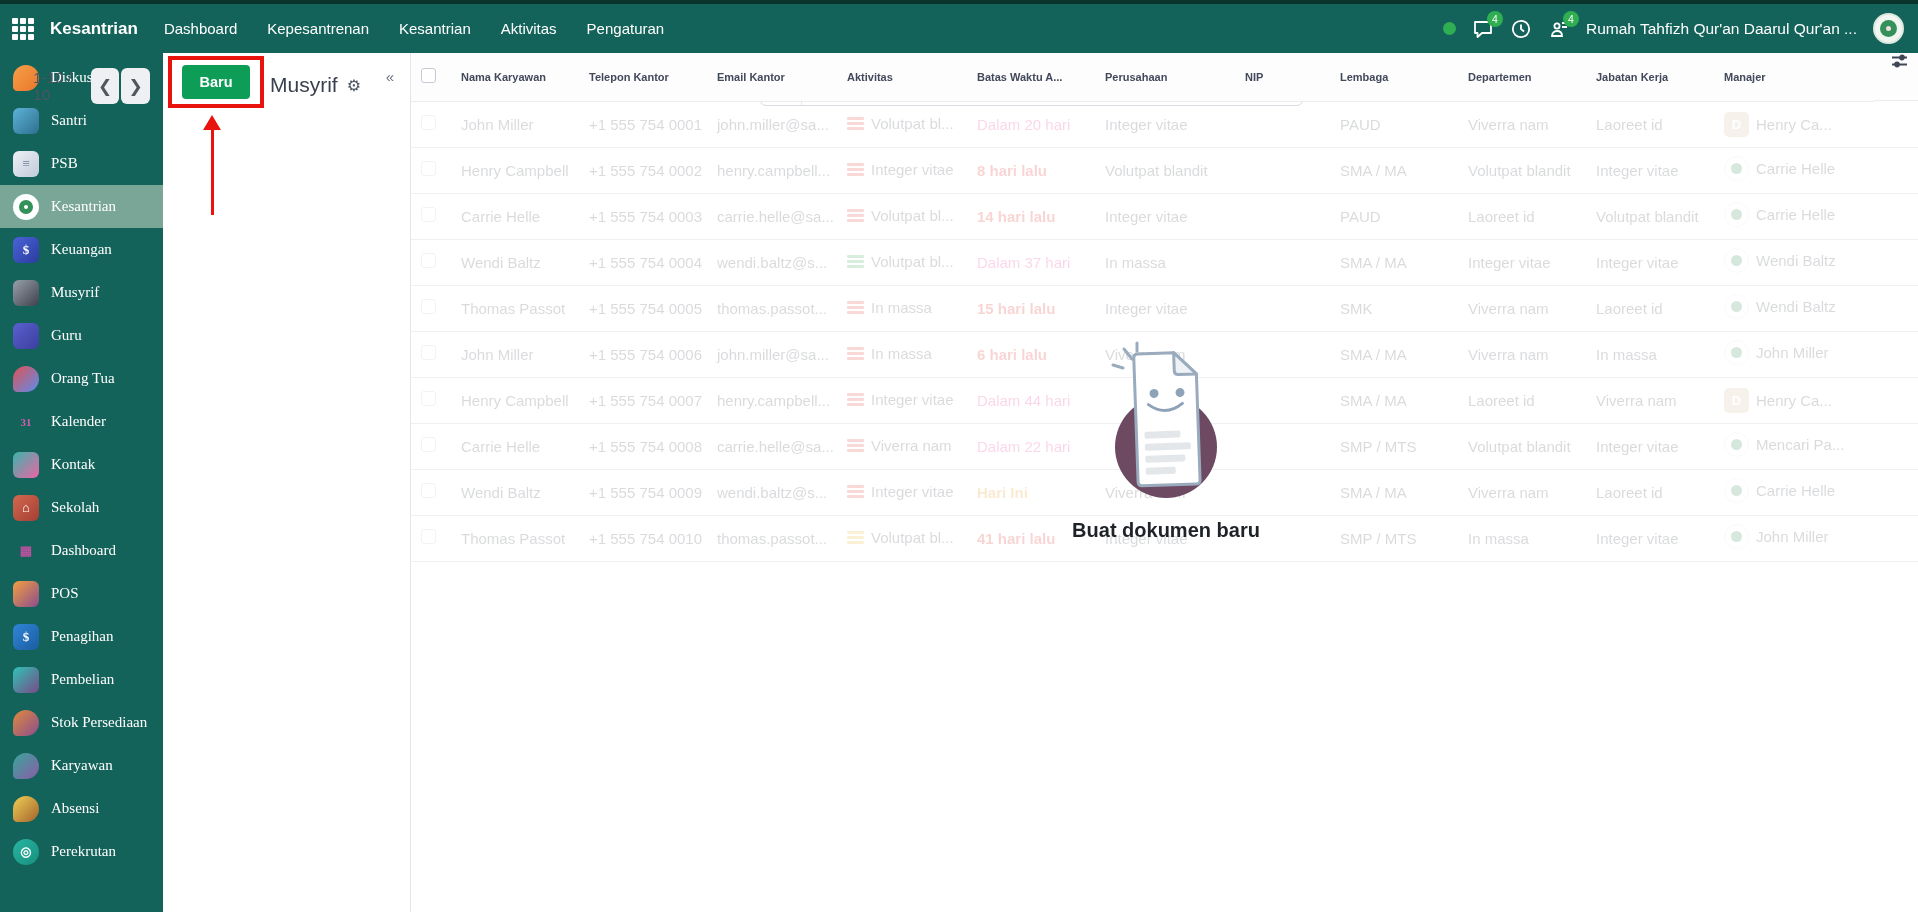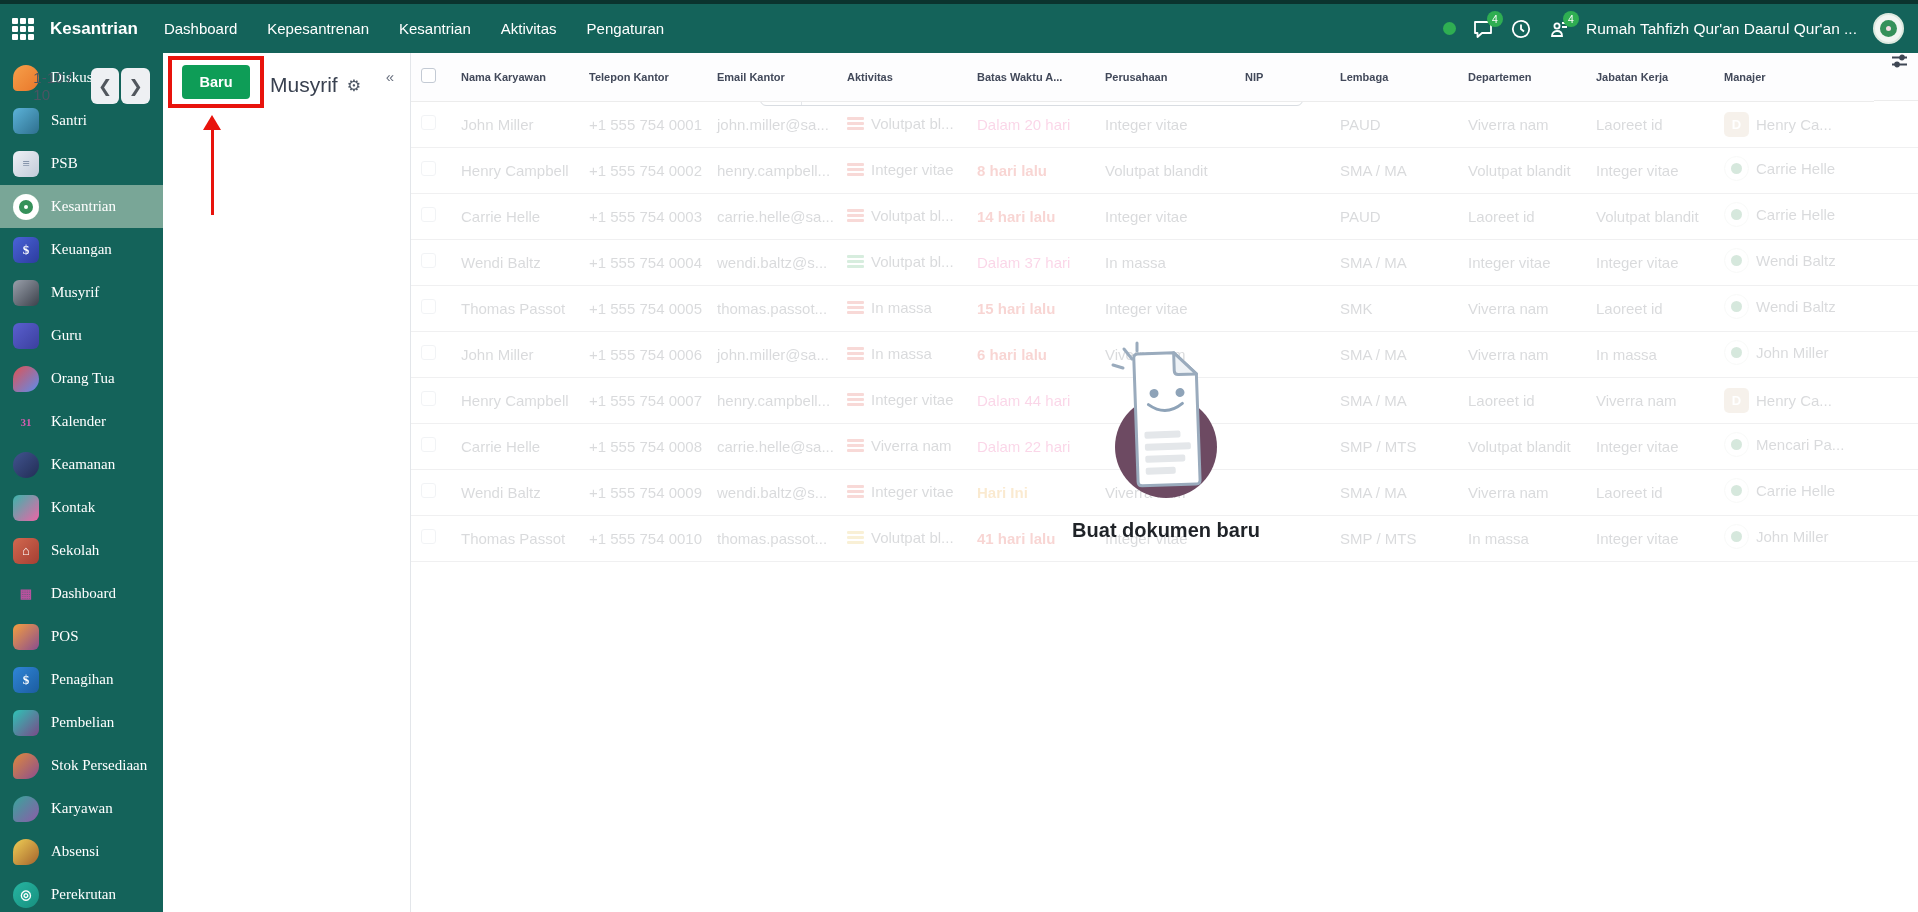--- a/index.html
+++ b/index.html
@@ -170,24 +170,20 @@
           <span class="s-icon" style="background: linear-gradient(135deg, rgb(90, 96, 207), rgb(59, 63, 158)); border-radius: 6px;"></span>
           <span>Guru</span>
         </div>
         <div class="s-item">
           <span class="s-icon" style="background: linear-gradient(135deg, rgb(224, 82, 82), rgb(91, 141, 239)); border-radius: 55% 55% 55% 18%;"></span>
           <span>Orang Tua</span>
         </div>
         <div class="s-item">
           <span class="s-icon" style="color: rgb(214, 93, 177); font-size: 11px;">31</span>
           <span>Kalender</span>
-        </div>
-        <div class="s-item">
-          <span class="s-icon" style="background: linear-gradient(135deg, rgb(65, 84, 143), rgb(34, 45, 85)); border-radius: 50%;"></span>
-          <span>Keamanan</span>
         </div>
         <div class="s-item">
           <span class="s-icon" style="background: linear-gradient(135deg, rgb(58, 181, 171), rgb(237, 100, 166)); border-radius: 6px;"></span>
           <span>Kontak</span>
         </div>
         <div class="s-item">
           <span class="s-icon" style="background: linear-gradient(135deg, rgb(210, 104, 79), rgb(165, 63, 51)); border-radius: 6px;">⌂</span>
           <span>Sekolah</span>
         </div>
         <div class="s-item">

